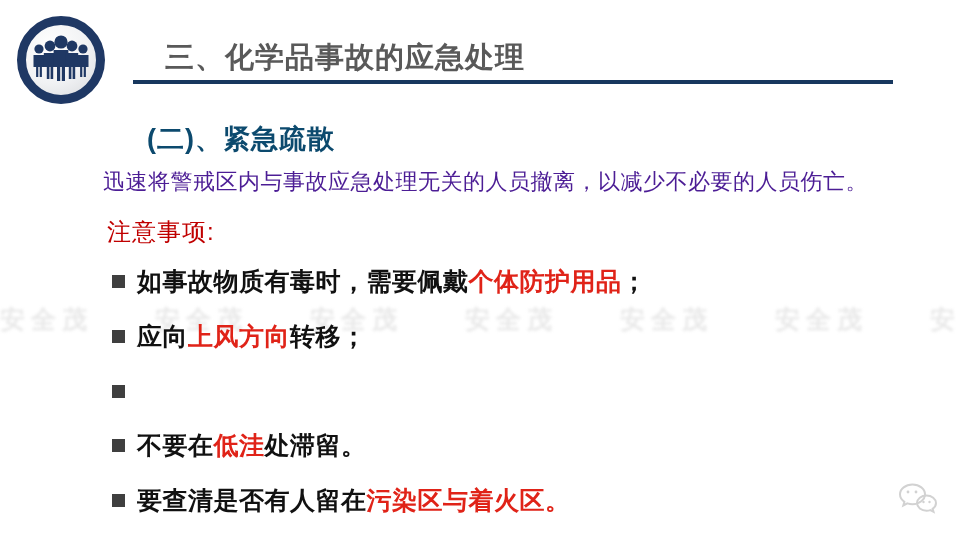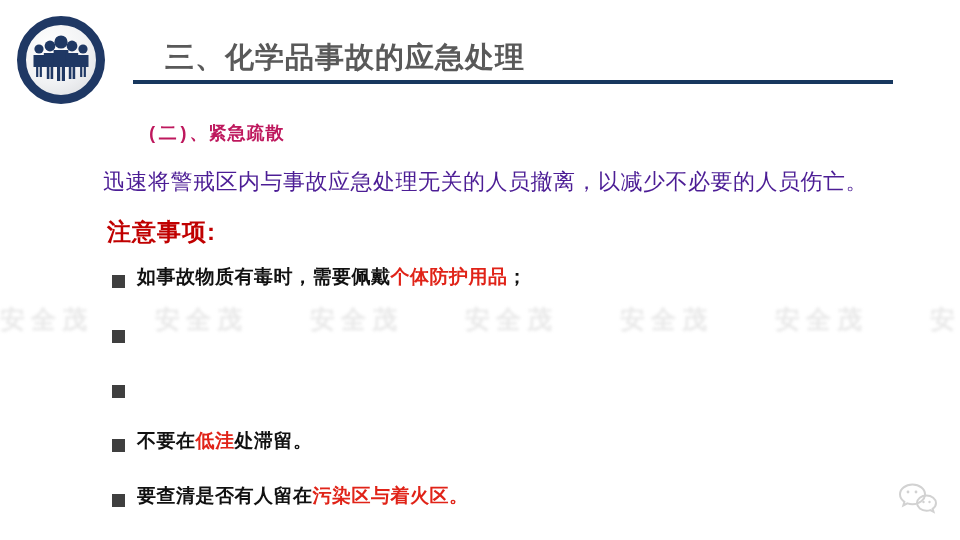--- a/index.html
+++ b/index.html
@@ -20,38 +20,38 @@
     font-size:29px;font-weight:bold;color:#595959;letter-spacing:1px;
     z-index:2;
   }
   .title-rule{
     position:absolute;left:133px;top:80px;width:760px;height:4px;
     background:#17375E;z-index:2;
   }
   
   .section-heading{
     position:absolute;left:147px;top:121px;
-    font-size:18px;font-weight:bold;color:#be185d;letter-spacing:1px;z-index:2;font-family:Liberation Mono, monospace;
+    font-size:27px;font-weight:bold;color:#0c4a6e;letter-spacing:1px;z-index:2;
   }
   .intro-text{
     position:absolute;left:103px;top:167px;width:830px;
     font-size:22px;color:#4c1d95;letter-spacing:0.5px;z-index:2;
   }
   .notes-label{
     position:absolute;left:107px;top:216px;
-    font-size:24px;font-weight:bold;color:#C00000;letter-spacing:1px;z-index:2;
+    font-size:24px;font-weight:normal;color:#C00000;letter-spacing:1px;z-index:2;
   }
   .bullet-row{
     position:absolute;left:112px;width:800px;display:flex;align-items:flex-start;z-index:2;
   }
   .bullet-square{
     width:13px;height:13px;background:#3f3f3f;flex:0 0 13px;margin-top:9px;margin-right:12px;
   }
   .bullet-text{
-    font-size:19px;font-weight:bold;color:#111111;letter-spacing:0.5px;line-height:1.2;
+    font-size:25px;font-weight:bold;color:#111111;letter-spacing:0.5px;line-height:1.2;
   }
   .bullet-text .hl{color:#E02318;}
   
   .watermark-band{
     position:absolute;left:0;top:303px;width:960px;height:30px;
     font-size:25px;font-weight:bold;color:#e9e9e9;
     white-space:nowrap;overflow:hidden;letter-spacing:6px;
     filter:blur(1.6px);z-index:1;user-select:none;
   }
   
@@ -101,20 +101,21 @@
   <div class="intro-text">迅速将警戒区内与事故应急处理无关的人员撤离，以减少不必要的人员伤亡。</div>
 
   <div class="notes-label">注意事项:</div>
 
   <div class="bullet-row" style="top:266px">
     <span class="bullet-square"></span>
     <span class="bullet-text"><span>如事故物质有毒时，需要佩戴</span><span class="hl">个体防护用品</span><span>；</span></span>
   </div>
   <div class="bullet-row" style="top:321px">
     <span class="bullet-square"></span>
+    <span class="bullet-text"><span>应向</span><span class="hl">上风方向</span><span>转移；</span></span>
   </div>
   <div class="bullet-row" style="top:376px">
     <span class="bullet-square"></span>
   </div>
   <div class="bullet-row" style="top:430px">
     <span class="bullet-square"></span>
     <span class="bullet-text"><span>不要在</span><span class="hl">低洼</span><span>处滞留。</span></span>
   </div>
   <div class="bullet-row" style="top:485px">
     <span class="bullet-square"></span>

